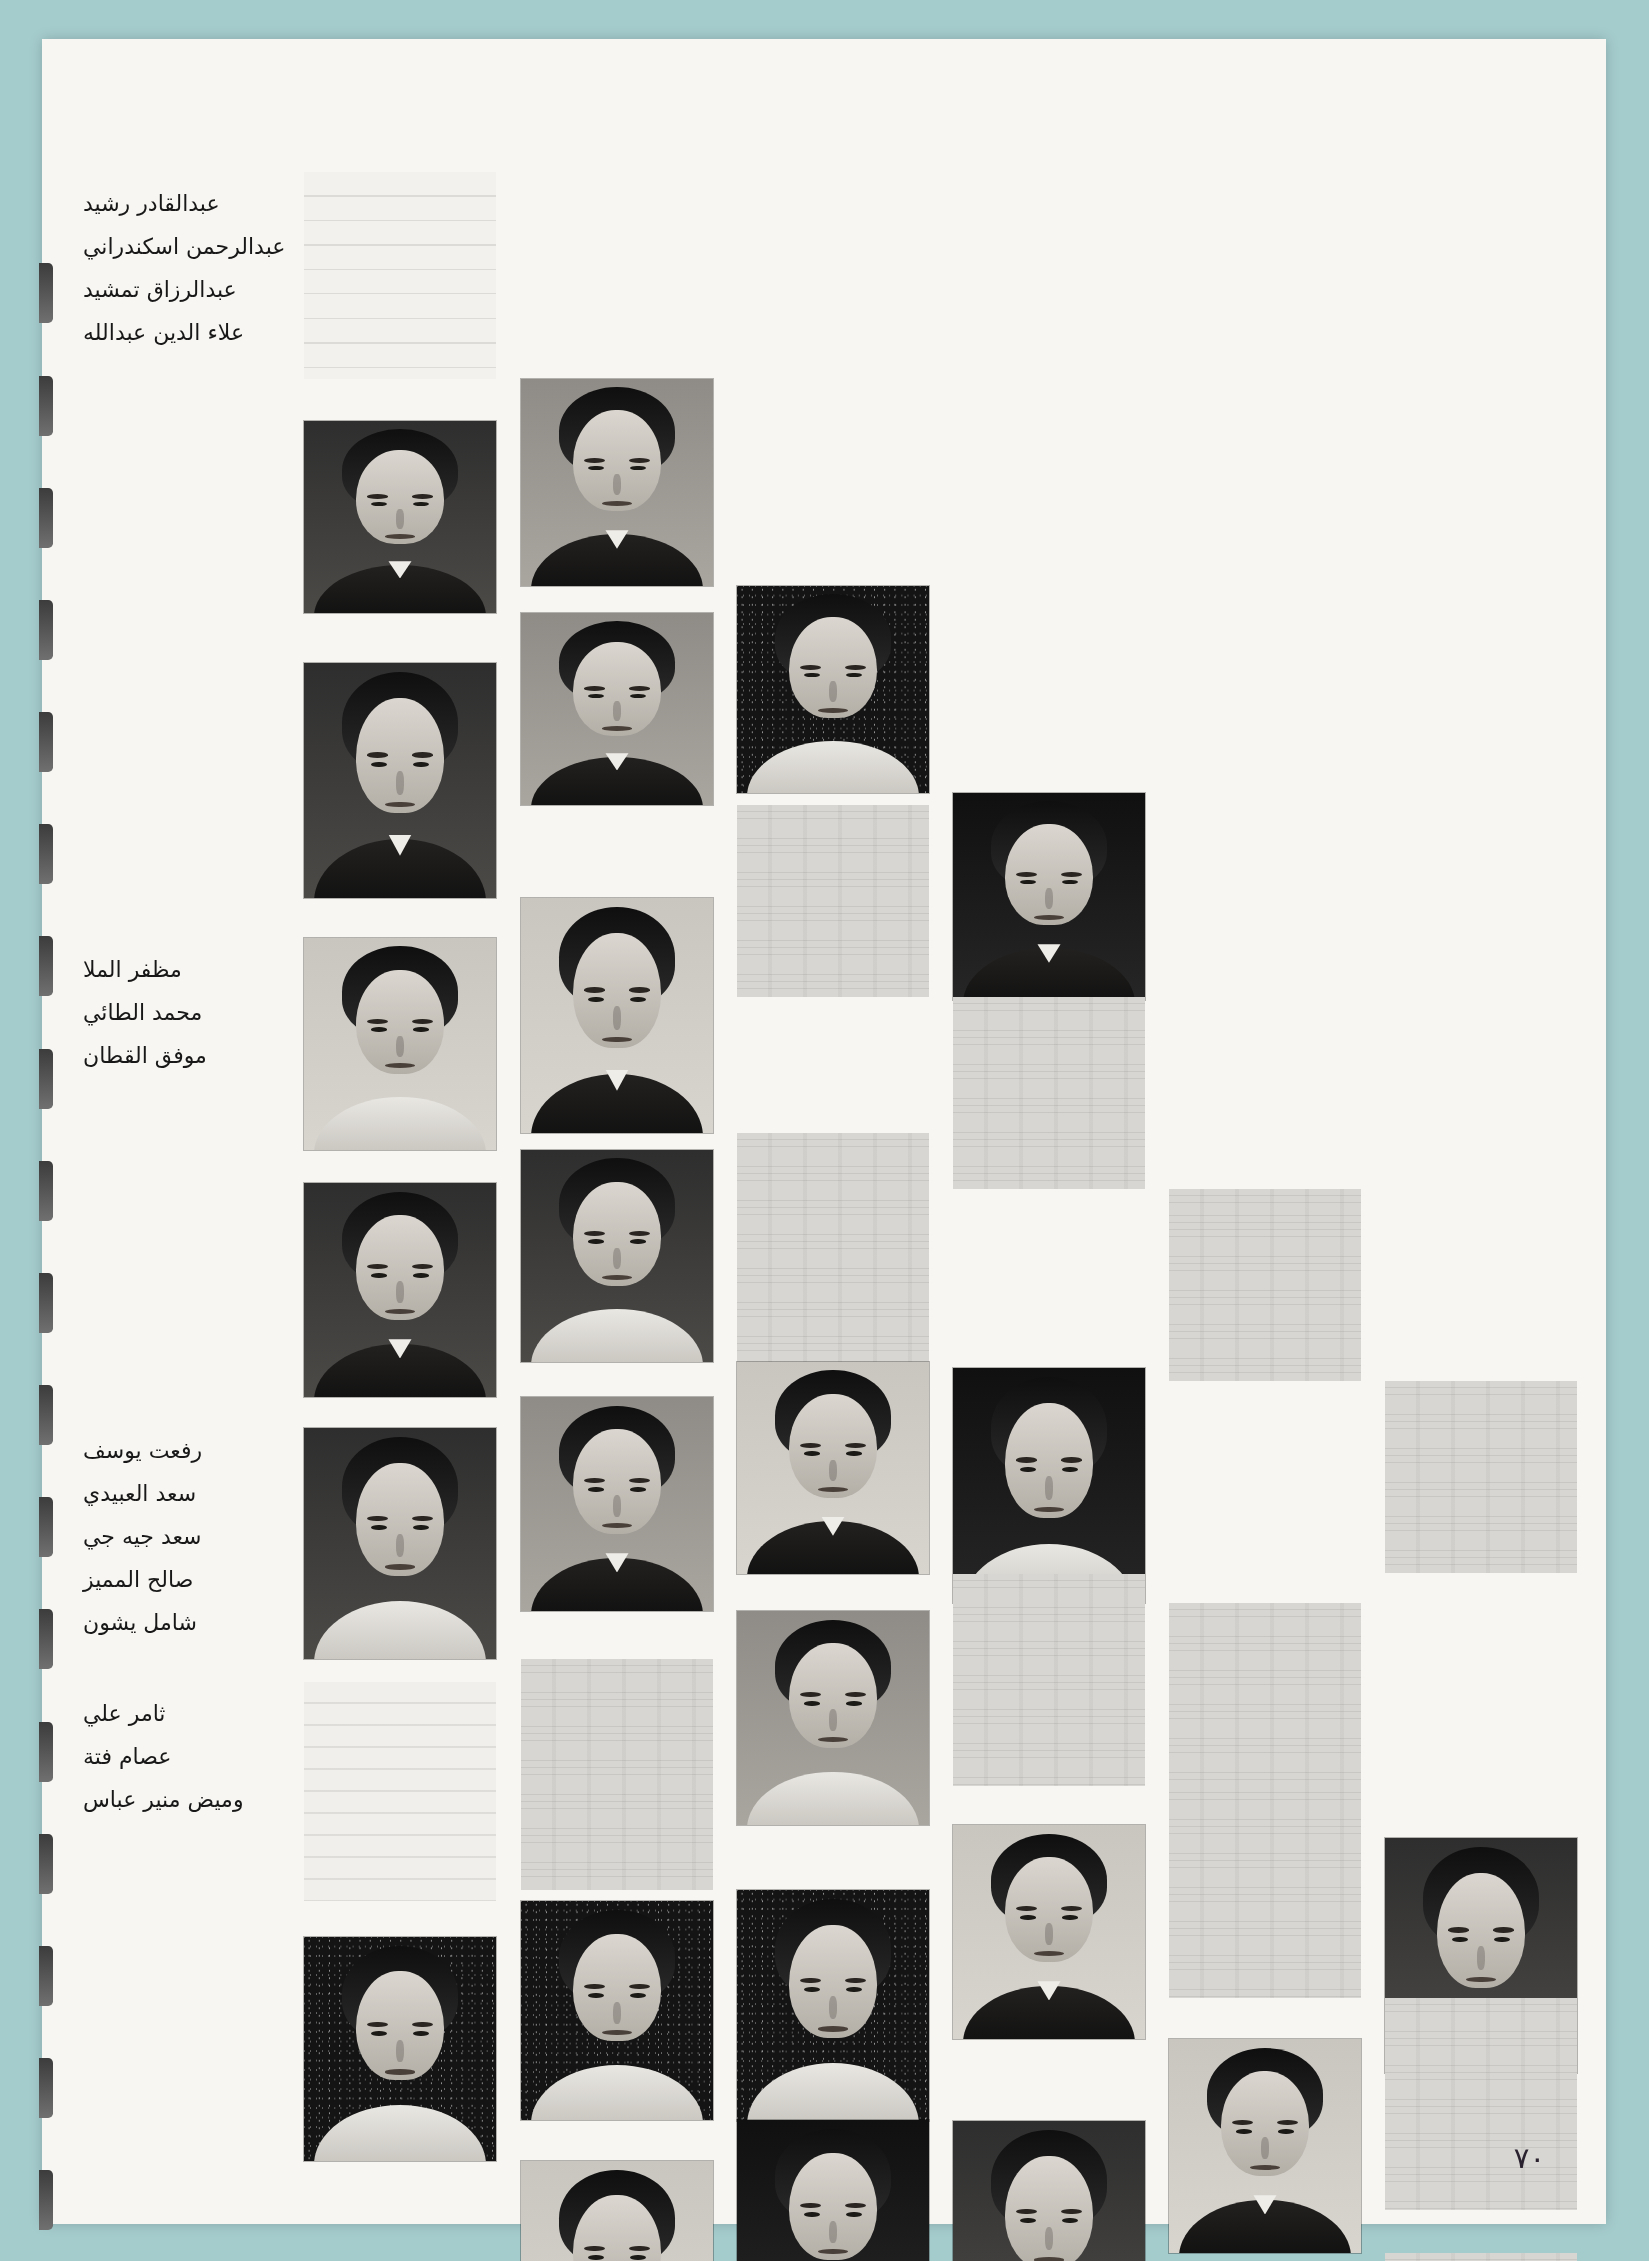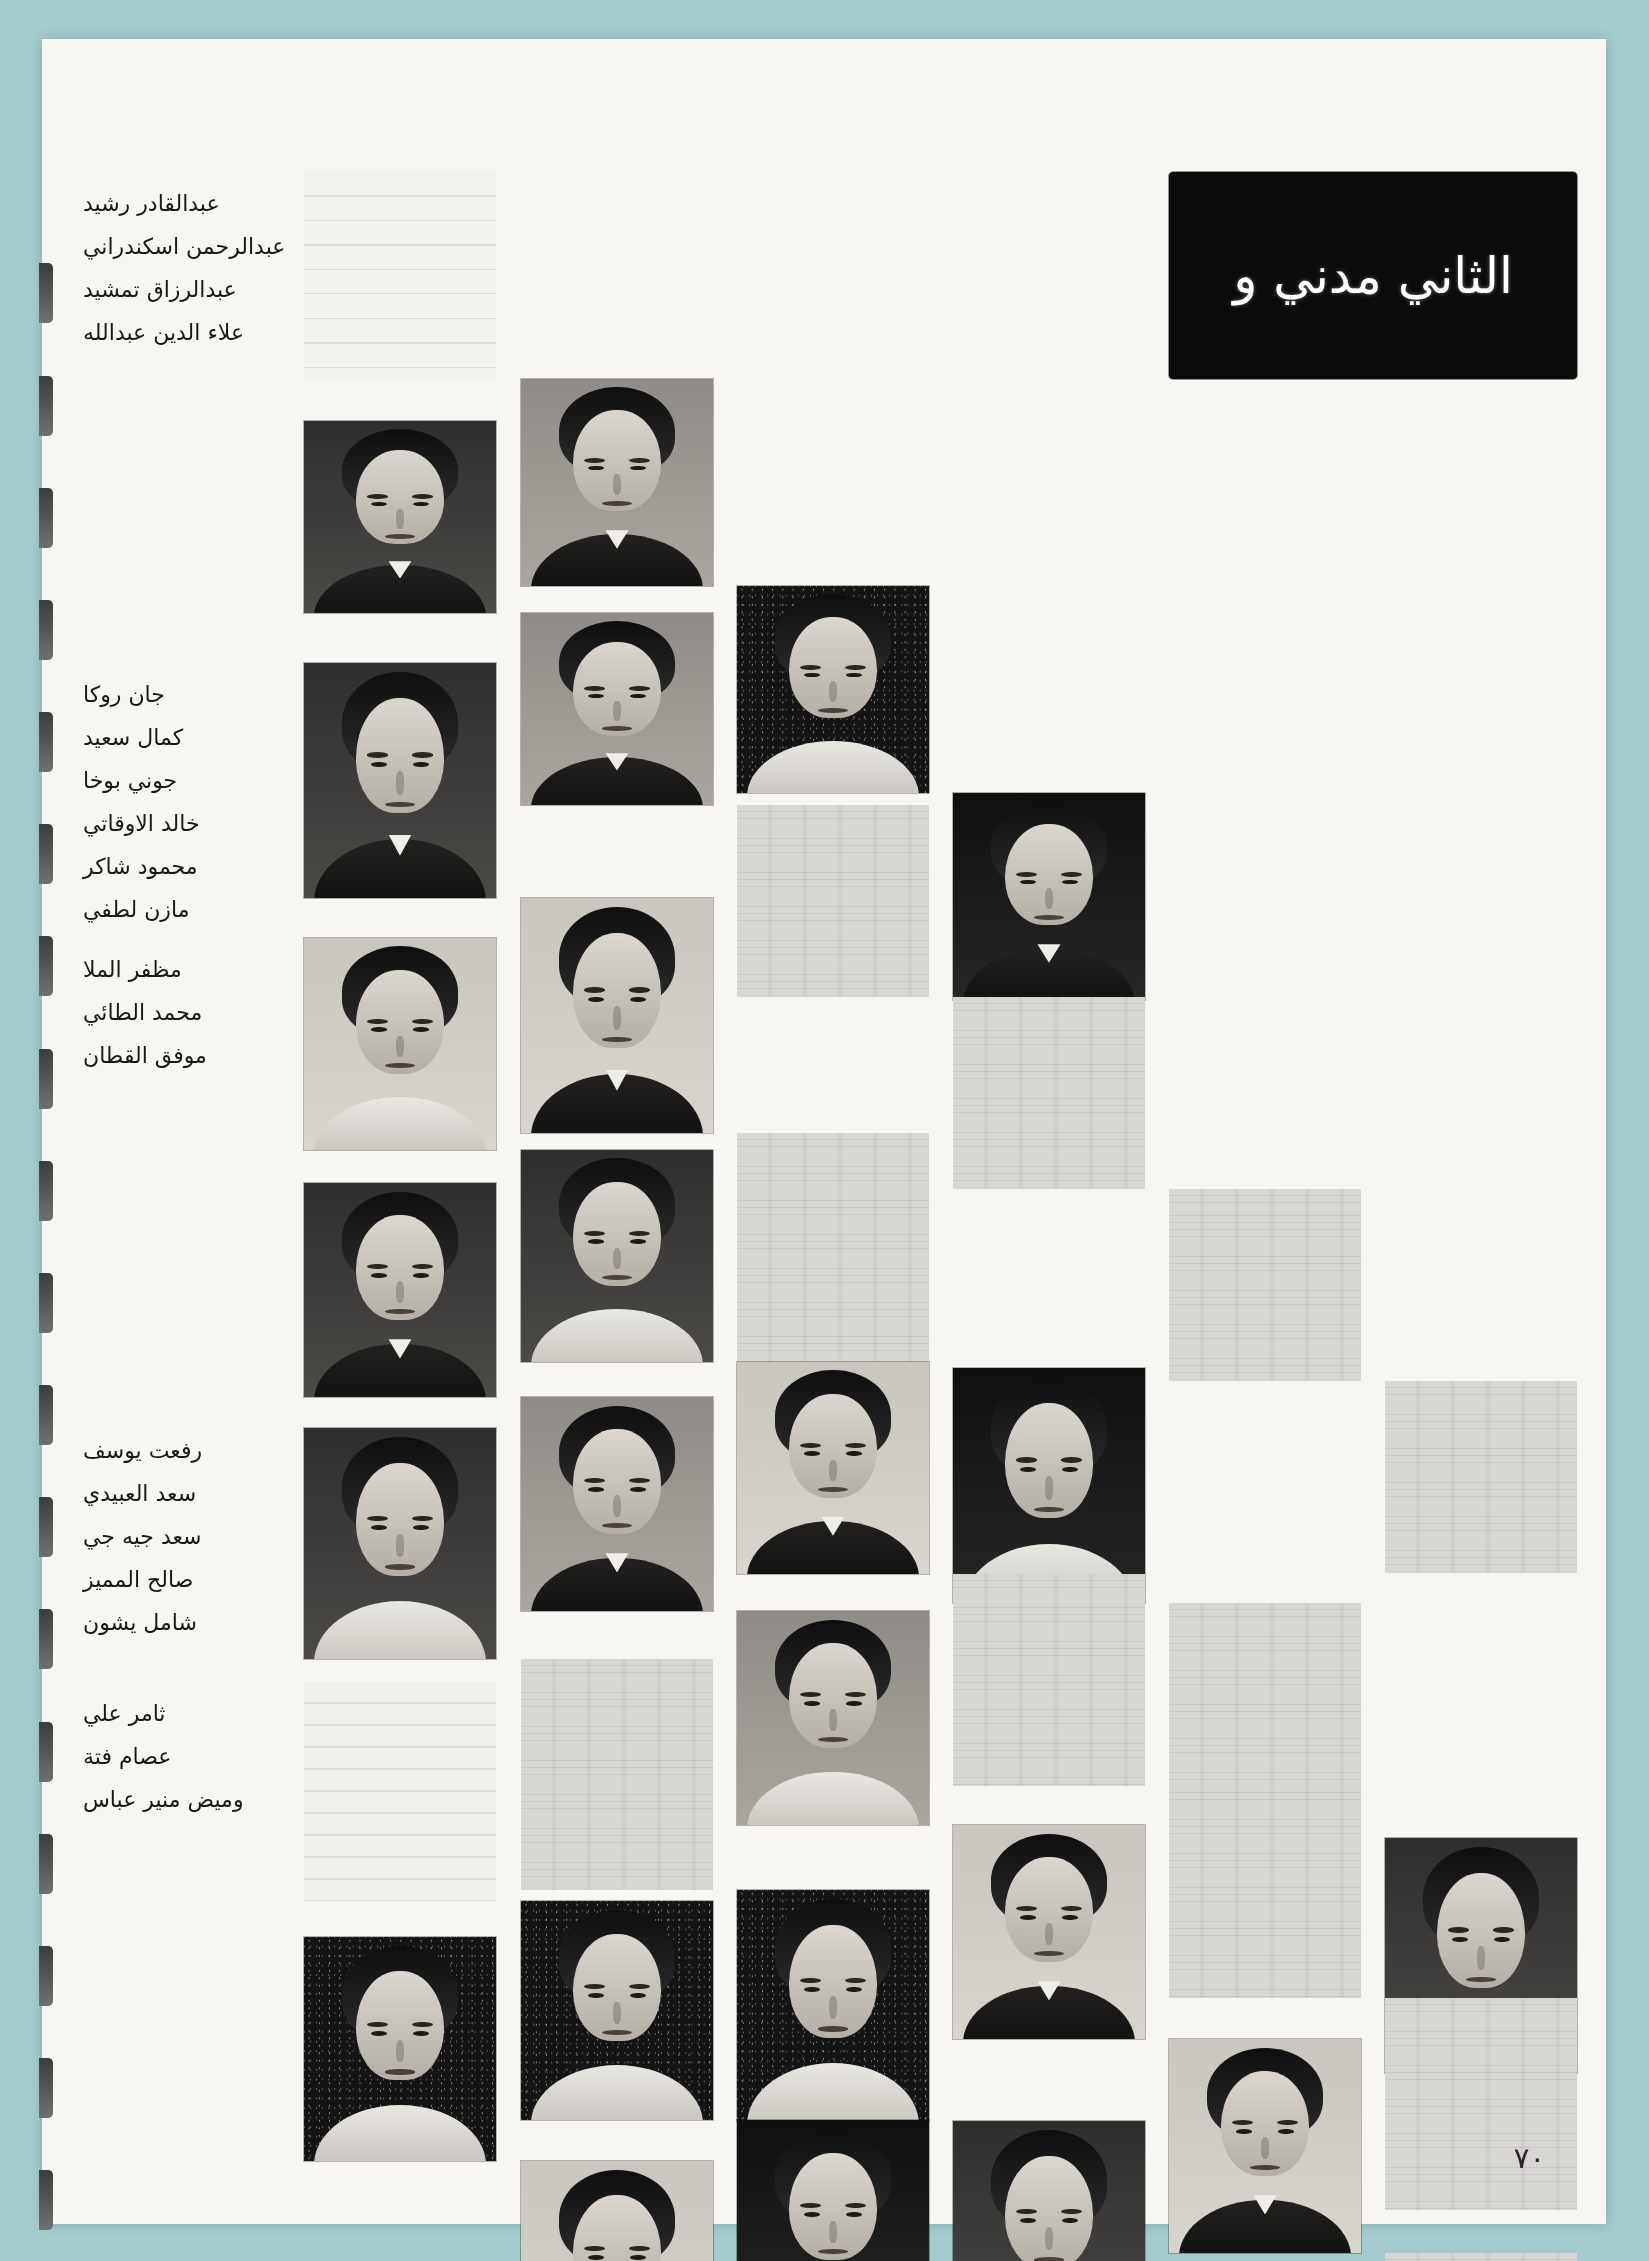--- a/index.html
+++ b/index.html
@@ -95,23 +95,20 @@
             <div class="face"></div>
             <div class="brow l"></div>
             <div class="brow r"></div>
             <div class="eye l"></div>
             <div class="eye r"></div>
             <div class="nose"></div>
             <div class="mouth"></div>
             <div class="shoulders"></div>
             <div class="collar"></div>
           </div>
-          <div class="cell banner" style="left: 1127px; height: 207px; width: 408px;">
-            <span>الثاني مدني و</span>
-          </div>
         </div>
         <div class="row" style="top: 382px; height: 192px;">
           <div class="cell photo bg-dark attire-suit" style="left: 262px; height: 192px; width: 192px;">
             <div class="hair"></div>
             <div class="face"></div>
             <div class="brow l"></div>
             <div class="brow r"></div>
             <div class="eye l"></div>
             <div class="eye r"></div>
             <div class="nose"></div>
@@ -130,28 +127,20 @@
             <div class="mouth"></div>
             <div class="shoulders"></div>
             <div class="collar"></div>
           </div>
           <div class="cell blank blank-texture" style="left: 695px; height: 192px; width: 192px;"></div>
           <div class="cell blank blank-texture" style="left: 911px; height: 192px; width: 192px;"></div>
           <div class="cell blank blank-texture" style="left: 1127px; height: 192px; width: 192px;"></div>
           <div class="cell blank blank-texture" style="left: 1343px; height: 192px; width: 192px;"></div>
         </div>
         <div class="row" style="top: 624px; height: 235px;">
-          <div class="names" style="top: 9.5px;">
-            <span class="nm">جان روكا</span>
-            <span class="nm">كمال سعيد</span>
-            <span class="nm">جوني بوخا</span>
-            <span class="nm">خالد الاوقاتي</span>
-            <span class="nm">محمود شاكر</span>
-            <span class="nm">مازن لطفي</span>
-          </div>
           <div class="cell photo bg-dark attire-suit" style="left: 262px; height: 235px; width: 192px;">
             <div class="hair"></div>
             <div class="face"></div>
             <div class="brow l"></div>
             <div class="brow r"></div>
             <div class="eye l"></div>
             <div class="eye r"></div>
             <div class="nose"></div>
             <div class="mouth"></div>
             <div class="shoulders"></div>

